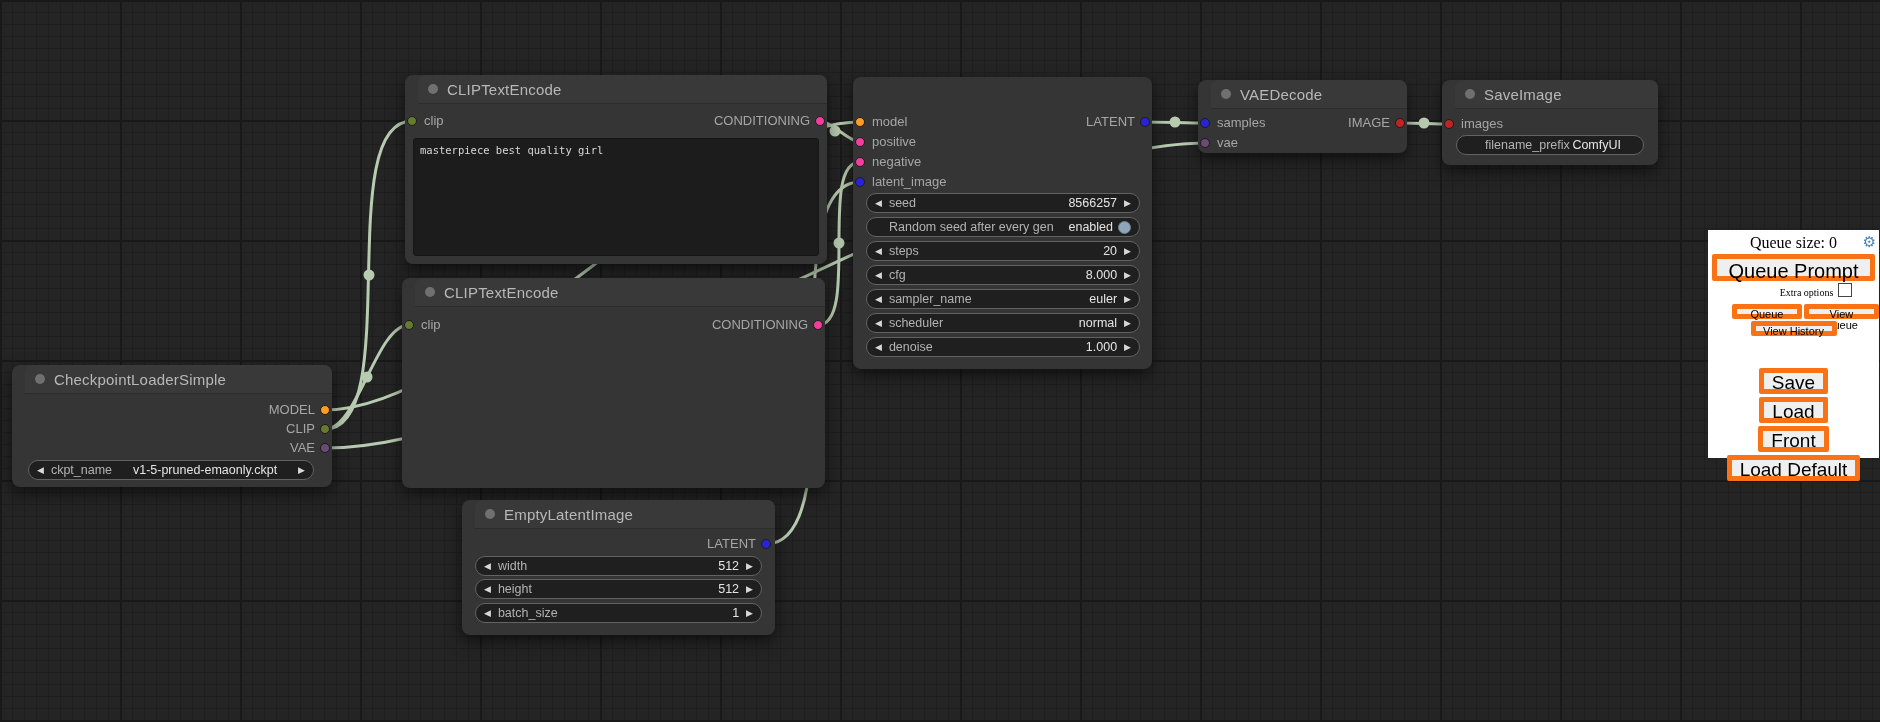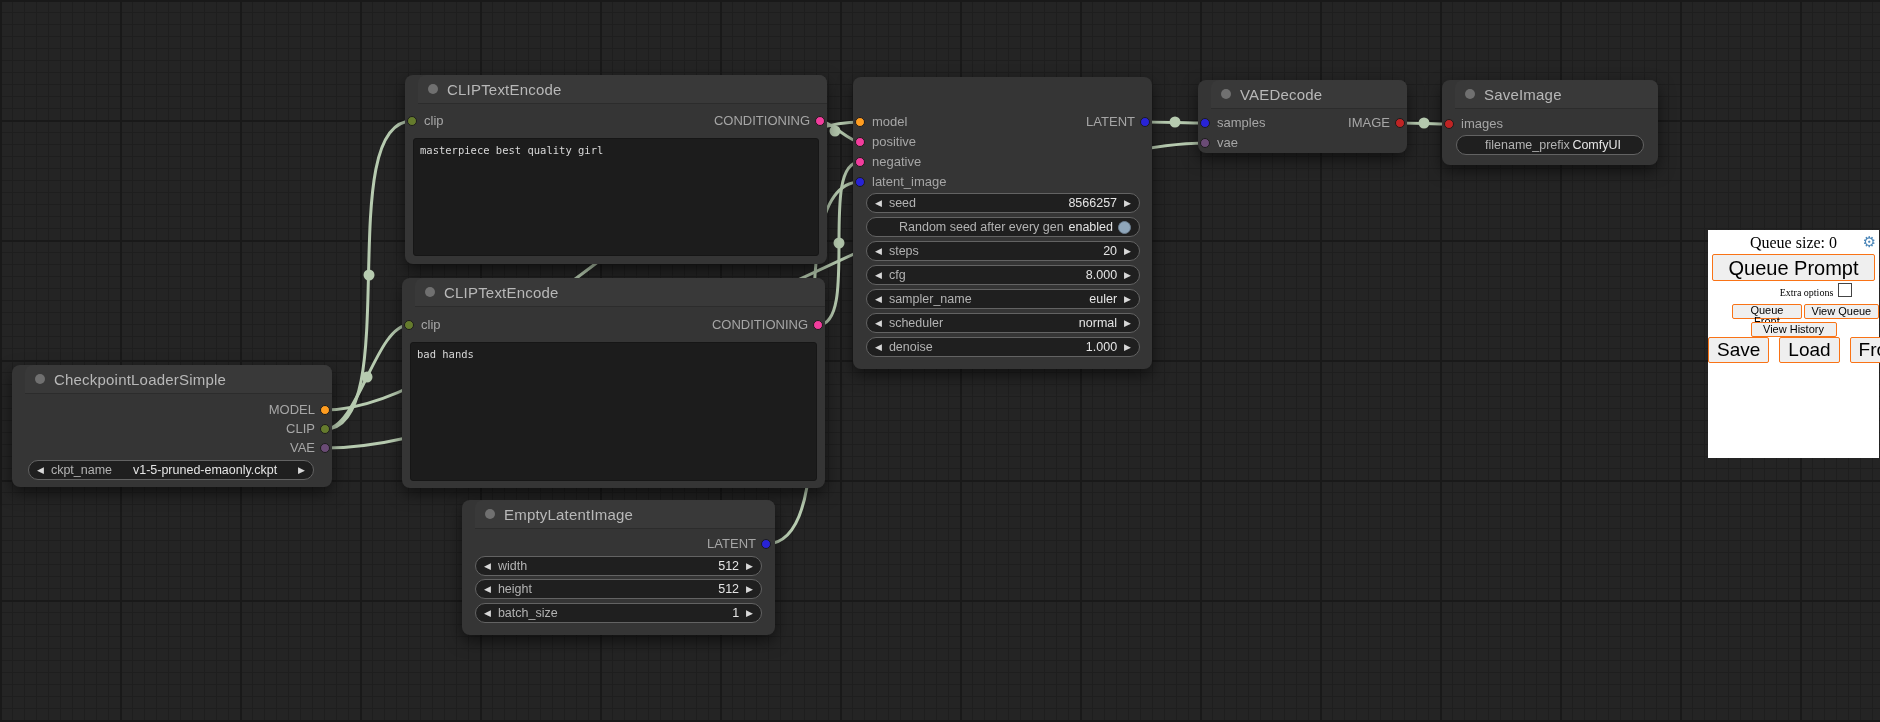--- a/index.html
+++ b/index.html
@@ -46,29 +46,29 @@
   
   .menu{
     position:absolute;left:1708px;top:230px;width:171px;height:228px;z-index:4;
     background:#ffffff;color:#000;text-align:center;font-family:"Liberation Serif",serif;
     box-sizing:border-box;padding-top:2px;
   }
   .qrow{position:relative;height:21px;font-size:16px;line-height:21px;}
   .gear{position:absolute;right:3px;top:1px;font-size:15px;line-height:18px;color:#4b86b8;cursor:pointer;}
   button{
     font-family:"Liberation Sans",sans-serif;background:#efefef;color:#000;
-    border:1px solid #f97316;border-radius:2px;cursor:pointer;
+    border:5px solid #f97316;border-radius:2px;cursor:pointer;
   }
   .qp{display:block;width:163px;height:27px;margin:1px auto 2px auto;font-size:20px;line-height:22px;}
   .extra{height:19px;font-size:10px;line-height:19px;padding-left:45px;}
   .chk{display:inline-block;width:12px;height:12px;border:1px solid #444;background:#fff;vertical-align:-1px;margin-left:5px;}
   .btnrow{display:flex;justify-content:center;gap:2px;margin-top:2px;}
   .smallbtn{font-size:11px;height:15px;line-height:11px;padding:0 4px;}
   .qf{width:76px;margin-left:24px;} .vq{width:82px;} .vh{width:86px;margin-top:2px;}
-  .stack{margin-top:0;display:flex;flex-direction:row;align-items:center;gap:10px;}
+  .stack{margin-top:29px;display:flex;flex-direction:column;align-items:center;gap:3px;}
   .bigbtn{font-size:19px;height:26px;line-height:20px;padding:0 8px;}
 </style>
 </head>
 <body>
 
 <svg id="wires" width="1880" height="722">
   <g stroke="#b7cbb0" stroke-width="3" fill="none">
     <path d="M 325 410 C 477 410, 708 122, 860 122"></path>
     <path d="M 325 429 C 405 429, 332 121, 412 121"></path>
     <path d="M 325 429 C 358 429, 376 325, 409 325"></path>
@@ -122,21 +122,20 @@
 
 <div class="node" style="left:402px;top:278px;width:423px;height:210px">
   <div class="ntitle">
     <span class="tdot"></span>
     <span>CLIPTextEncode</span>
   </div>
   <div class="port" style="left:2px;top:42px;background:#657b2d"></div>
   <span class="slot-l" style="left:19px;top:40px">clip</span>
   <span class="slot-r" style="top:40px">CONDITIONING</span>
   <div class="port" style="left:411px;top:42px;background:#f23d9d"></div>
-  <textarea class="prompt-text" style="left: 8px; top: 64px; width: 407px; height: 139px;">bad hands</textarea>
 </div>
 
 <div class="node" style="left:462px;top:500px;width:313px;height:135px">
   <div class="ntitle">
     <span class="tdot"></span>
     <span>EmptyLatentImage</span>
   </div>
   <span class="slot-r" style="top:37px;right:19px">LATENT</span>
   <div class="port" style="left:299px;top:39px;background:#2823d6"></div>
   <div class="widget" style="left:13px;top:56px;width:287px">
@@ -171,21 +170,21 @@
   <span class="slot-r" style="top:38px">LATENT</span>
   <div class="port" style="left:287px;top:40px;background:#2823d6"></div>
 
   <div class="widget" style="left:13px;top:116px;width:274px">
     <span class="arrow">◀</span>
     <span class="wlabel">seed</span>
     <span class="wvalue">8566257</span>
     <span class="arrow">▶</span>
   </div>
   <div class="widget" style="left:13px;top:140px;width:274px">
-    <span class="wlabel" style="margin-left:24px">Random seed after every gen</span>
+    <span class="wlabel" style="margin-left:14px">Random seed after every gen</span>
     <span class="wvalue" style="margin-right:5px">enabled</span>
     <span class="toggle"></span>
   </div>
   <div class="widget" style="left:13px;top:164px;width:274px">
     <span class="arrow">◀</span>
     <span class="wlabel">steps</span>
     <span class="wvalue">20</span>
     <span class="arrow">▶</span>
   </div>
   <div class="widget" style="left:13px;top:188px;width:274px">

